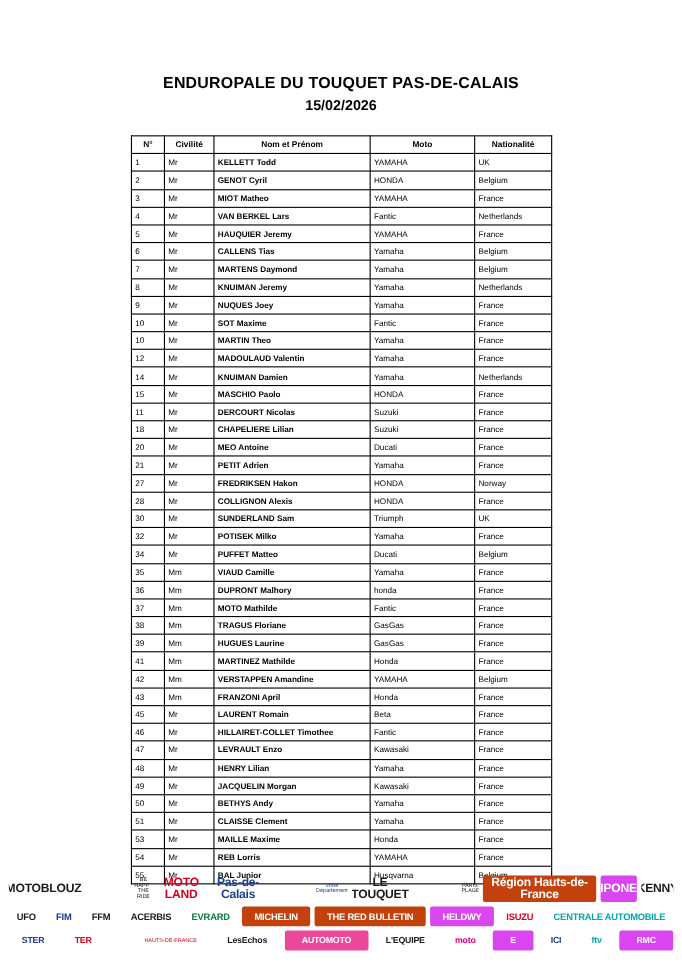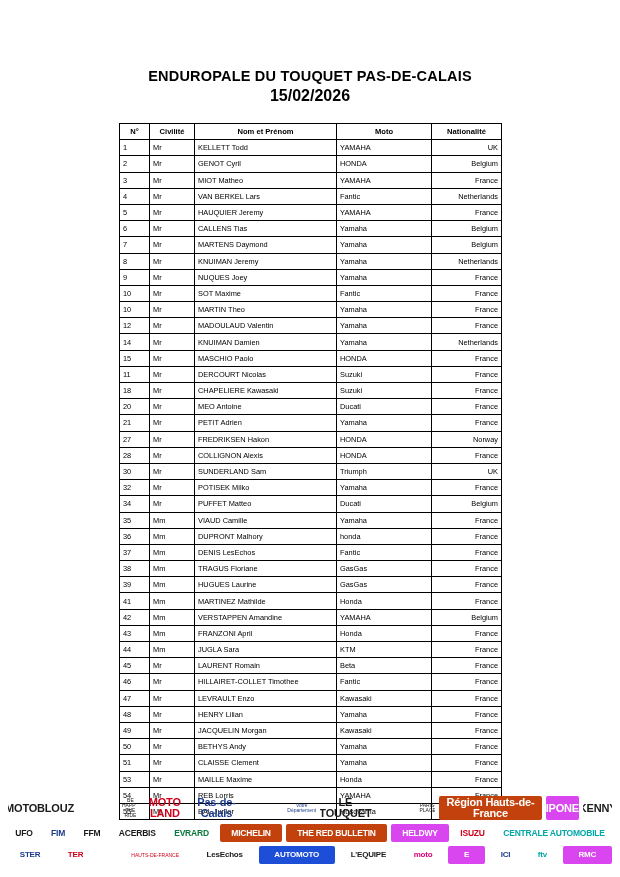--- a/index.html
+++ b/index.html
@@ -26,21 +26,21 @@
     text-align: center;
     padding-top: 66px;
   }
   .header .title-line {
     font-size: 14.5px;
     font-weight: bold;
     letter-spacing: 0.2px;
     line-height: 20px;
   }
   .header .date-line {
-    font-size: 16px;
+    font-size: 13px;
     font-weight: bold;
     line-height: 20px;
   }
   .table-wrap {
     margin: 17px auto 0 auto;
     width: 382px;
   }
   table.entry-list {
     border-collapse: collapse;
     width: 100%;
@@ -57,23 +57,23 @@
     overflow: hidden;
   }
   table.entry-list th {
     font-size: 7.6px;
     font-weight: bold;
     text-align: center;
   }
   table.entry-list th.c-name { text-align: center; }
   table.entry-list td.c-num { text-align: left; }
   table.entry-list td.c-civ { text-align: left; }
-  table.entry-list td.c-name { text-align: left; font-weight: normal; }
+  table.entry-list td.c-name { text-align: left; font-weight: bold; }
   table.entry-list td.c-moto { text-align: left; margin-left: 32px; }
-  table.entry-list td.c-nat { text-align: right; }
+  table.entry-list td.c-nat { text-align: left; }
 
   col.w-num { width: 30px; }
   col.w-civ { width: 45px; }
   col.w-name { width: 142px; }
   col.w-moto { width: 95px; }
   col.w-nat { width: 70px; }
 
   
   .sponsors {
     position: absolute;
@@ -119,21 +119,21 @@
     border-radius: 2px;
     padding: 1px 4px;
   }
   .lg-blue-bg {
     background: #c2410c;
     color: #fff;
     border-radius: 2px;
     padding: 1px 4px;
   }
   .lg-dark-bg {
-    background: #1d4ed8;
+    background: #ec4899;
     color: #fff;
     border-radius: 2px;
     padding: 1px 4px;
   }
   .lg-green {
     color: #0a7a3c;
   }
   .lg-pink { color: #e2007a; }
   .lg-teal { color: #00a7a7; }
   .sub {
@@ -273,21 +273,21 @@
           <tr>
             <td class="c-num">11</td>
             <td class="c-civ">Mr</td>
             <td class="c-name">DERCOURT Nicolas</td>
             <td class="c-moto">Suzuki</td>
             <td class="c-nat">France</td>
           </tr>
           <tr>
             <td class="c-num">18</td>
             <td class="c-civ">Mr</td>
-            <td class="c-name">CHAPELIERE Kawasaki</td>
+            <td class="c-name">CHAPELIERE Lilian</td>
             <td class="c-moto">Suzuki</td>
             <td class="c-nat">France</td>
           </tr>
           <tr>
             <td class="c-num">20</td>
             <td class="c-civ">Mr</td>
             <td class="c-name">MEO Antoine</td>
             <td class="c-moto">Ducati</td>
             <td class="c-nat">France</td>
           </tr>
@@ -343,21 +343,21 @@
           <tr>
             <td class="c-num">36</td>
             <td class="c-civ">Mm</td>
             <td class="c-name">DUPRONT Malhory</td>
             <td class="c-moto">honda</td>
             <td class="c-nat">France</td>
           </tr>
           <tr>
             <td class="c-num">37</td>
             <td class="c-civ">Mm</td>
-            <td class="c-name">DENIS LesEchos</td>
+            <td class="c-name">MOTO Mathilde</td>
             <td class="c-moto">Fantic</td>
             <td class="c-nat">France</td>
           </tr>
           <tr>
             <td class="c-num">38</td>
             <td class="c-civ">Mm</td>
             <td class="c-name">TRAGUS Floriane</td>
             <td class="c-moto">GasGas</td>
             <td class="c-nat">France</td>
           </tr>
@@ -380,27 +380,20 @@
             <td class="c-civ">Mm</td>
             <td class="c-name">VERSTAPPEN Amandine</td>
             <td class="c-moto">YAMAHA</td>
             <td class="c-nat">Belgium</td>
           </tr>
           <tr>
             <td class="c-num">43</td>
             <td class="c-civ">Mm</td>
             <td class="c-name">FRANZONI April</td>
             <td class="c-moto">Honda</td>
-            <td class="c-nat">France</td>
-          </tr>
-          <tr>
-            <td class="c-num">44</td>
-            <td class="c-civ">Mm</td>
-            <td class="c-name">JUGLA Sara</td>
-            <td class="c-moto">KTM</td>
             <td class="c-nat">France</td>
           </tr>
           <tr>
             <td class="c-num">45</td>
             <td class="c-civ">Mr</td>
             <td class="c-name">LAURENT Romain</td>
             <td class="c-moto">Beta</td>
             <td class="c-nat">France</td>
           </tr>
           <tr>

